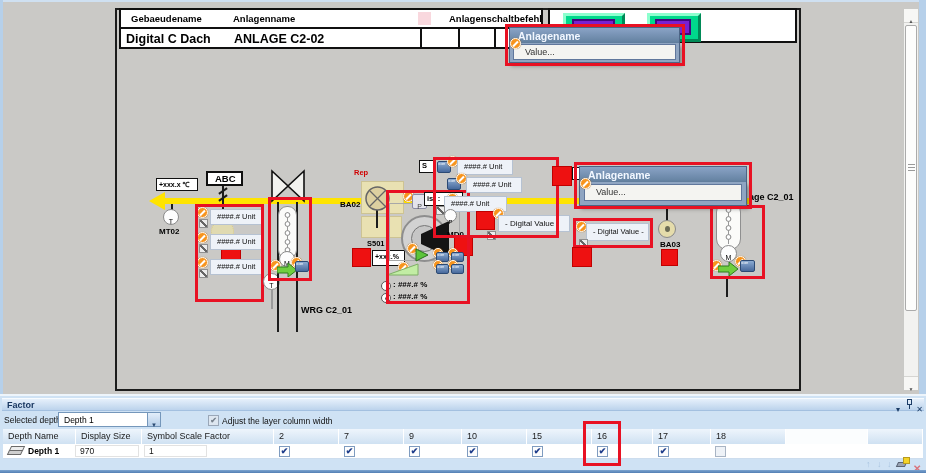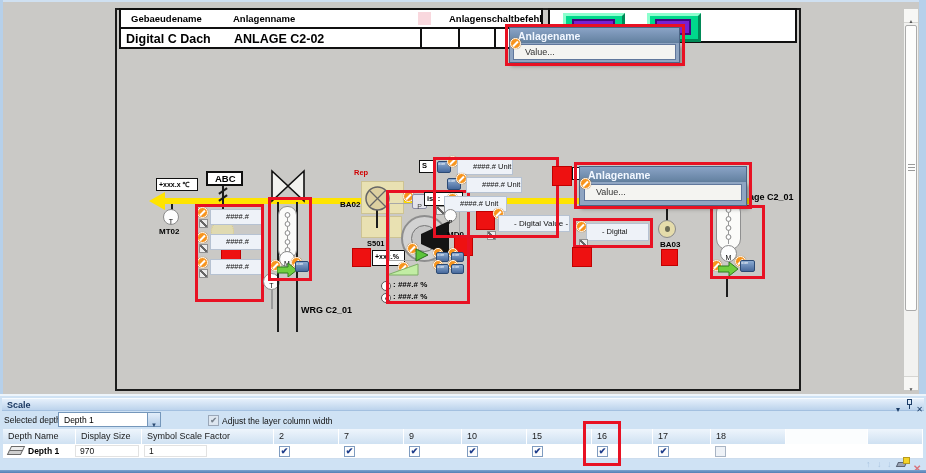--- a/index.html
+++ b/index.html
@@ -7,21 +7,21 @@
   .a{position:absolute;box-sizing:border-box;}
   .txt{white-space:nowrap;color:#000;}
   .b{font-weight:bold;}
   .frame{border:2px solid #1c1c1c;}
   .wbox{background:#fff;border:2px solid #101010;}
   .redbox{border:3px solid #e81123;background:transparent;}
   .redsq{background:#ee1111;border:1px solid #c00000;}
   .badge{width:11px;height:11px;border-radius:50%;background:#f7941d;border:1px solid #fff;box-shadow:0 0 1px #b8690a;}
   .badge .slash{position:absolute;left:1px;top:3.5px;width:7px;height:2px;background:#fff;transform:rotate(-45deg);}
   .badge.sm{width:10px;height:10px;}
-  .unitbox{background:#eef2f8;border:1px solid #b6c2d2;font-size:7.5px;color:#111;line-height:13px;padding-left:15px;overflow:hidden;}
+  .unitbox{background:#eef2f8;border:1px solid #b6c2d2;font-size:7.5px;color:#111;line-height:13px;padding-left:6px;overflow:hidden;}
   .pencil{width:9px;height:9px;background:#ececec;border:1px solid #8f8f8f;background-image:linear-gradient(45deg,transparent 40%,#666 40%,#666 60%,transparent 60%);}
   .bicon{background:linear-gradient(#8cabd2,#47699c);border:1px solid #2c4a74;border-radius:2px;color:#fff;overflow:hidden;}
   .bicon span{display:block;font-size:8px;transform:scale(.45);transform-origin:1px 1px;line-height:8px;}
   .circ{border-radius:50%;background:#fdfdfd;border:1px solid #8a8a8a;text-align:center;color:#555;}
   .tan{background:#e9e1b2;border:1px solid #cdc393;}
   .pipe{background:#1c1c1c;}
   .ylw{background:#ffe400;}
   .palecirc{border-radius:50%;background:rgba(242,232,160,.55);border:1px dotted #d8cc88;}
   .tt-head{background:linear-gradient(#8aa3c6,#62809f);color:#f2f7ff;font-weight:bold;font-size:10.5px;padding:2px 0 0 8px;border:1px solid #4c6384;border-bottom:none;}
   .tt-body{background:#8fa5c2;border:1px solid #4c6384;border-top:none;box-shadow:2px 3px 4px rgba(0,0,0,.35);}
@@ -358,21 +358,21 @@
   </div>
   <div class="a" style="left:0;top:367px;width:14px;height:14px;background:#f7f7f5;border-top:1px solid #d5d5d2;text-align:center;">
     <span style="font-size:5px;color:#555;line-height:14px;">▼</span>
   </div>
 </div>
 
 <div class="a" style="left:0;top:394px;width:926px;height:2px;background:#eef5fb;"></div>
 <div class="a pnl" style="left:0;top:396px;width:926px;height:74px;">
 
   <div class="a pnl-title" style="left:2px;top:2px;width:922px;height:13px;">
-    <span class="b">Scale</span>
+    <span class="b">Factor</span>
   </div>
   <div class="a" style="left:893px;top:2px;width:10px;height:11px;text-align:center;">
     <span style="font-size:8px;color:#1c3c66;line-height:11px;">▾</span>
   </div>
   <div class="a" style="left:906px;top:3px;width:8px;height:11px;">
     <div class="a" style="left:1px;top:0;width:5px;height:6px;border:1px solid #1c3c66;"></div>
     <div class="a" style="left:3px;top:6px;width:1px;height:4px;background:#1c3c66;"></div>
   </div>
   <div class="a" style="left:915px;top:2px;width:9px;height:11px;text-align:center;">
     <span style="font-size:8px;color:#1c3c66;line-height:11px;">✕</span>

